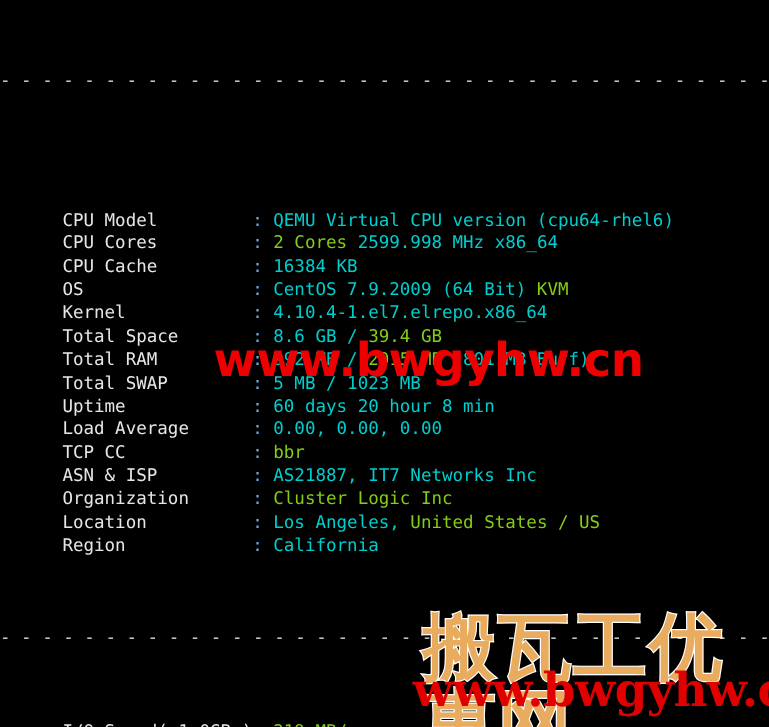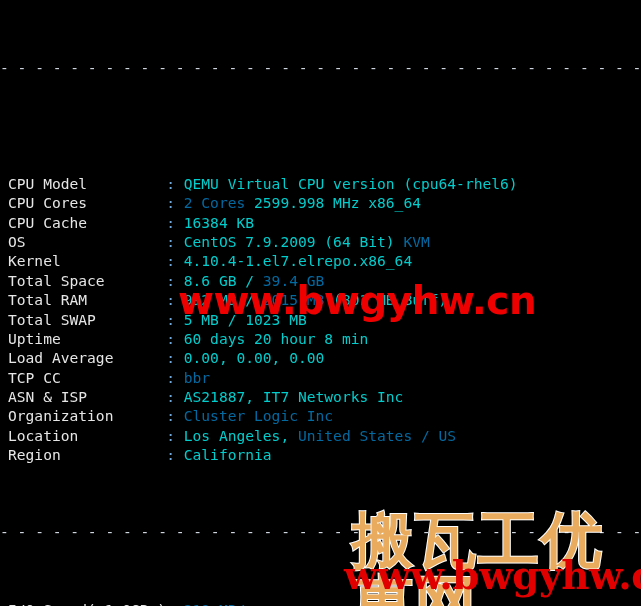--- a/index.html
+++ b/index.html
@@ -39,25 +39,25 @@
   .sep {
     height: 19.35px;
     padding-left: 0px;
     color: #cfd6df;
     letter-spacing: 0px;
     overflow: hidden;
     white-space: pre;
   }
   .sep span { display: inline-block; }
 
-  .lbl   { color: #e6e6e6; }
+  .lbl   { color: #e6e6e6; margin-left: 44px; }
   .colon { color: #6fa8dc; }
 
   .cy { color: #00cdcd; margin-top: 10px; }
-  .ye { color: #0369a1; }
+  .ye { color: #84cc16; }
 
   
   .wm-mid {
     position: absolute;
     left: 178px;
     top: 281px;
     font-family: "DejaVu Sans", "Liberation Sans", sans-serif;
     font-size: 39px;
     font-weight: 700;
     color: #ee0000;

